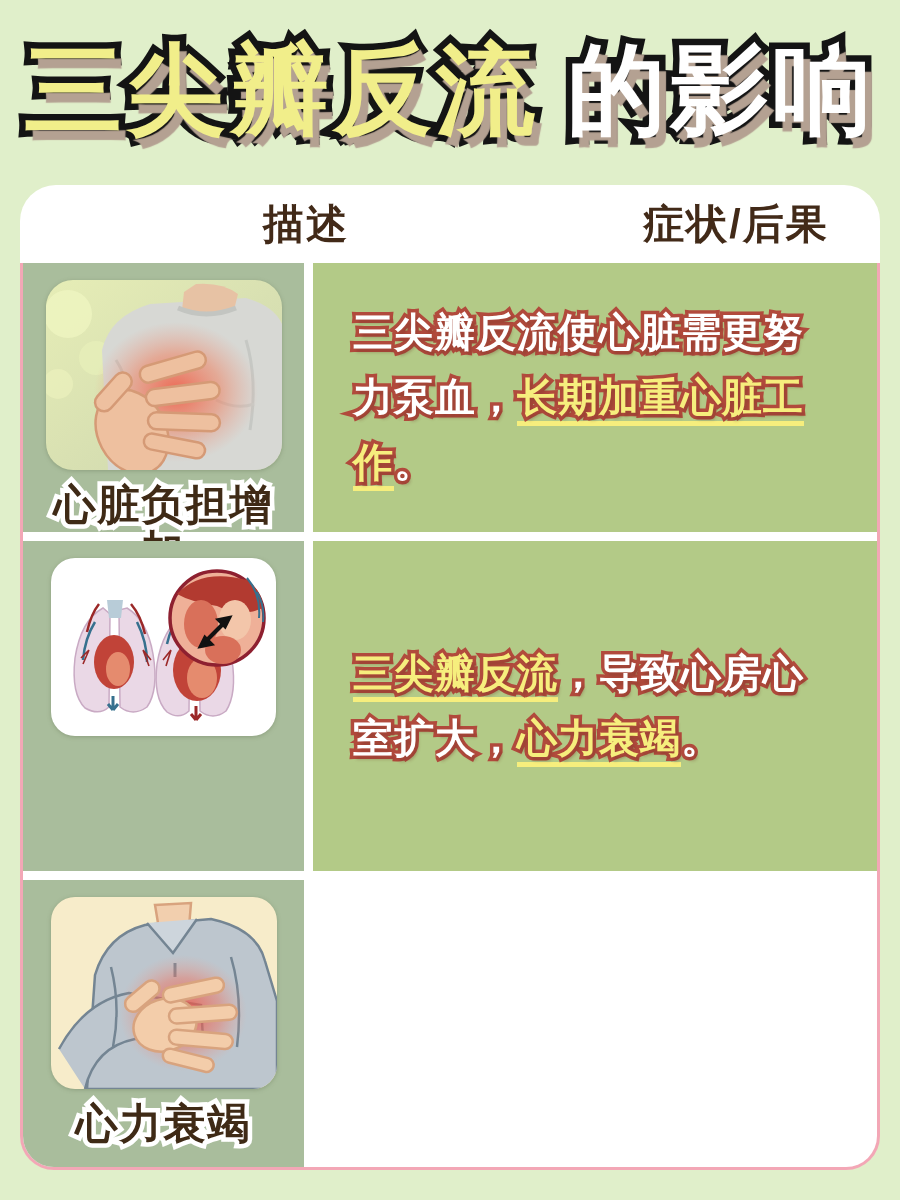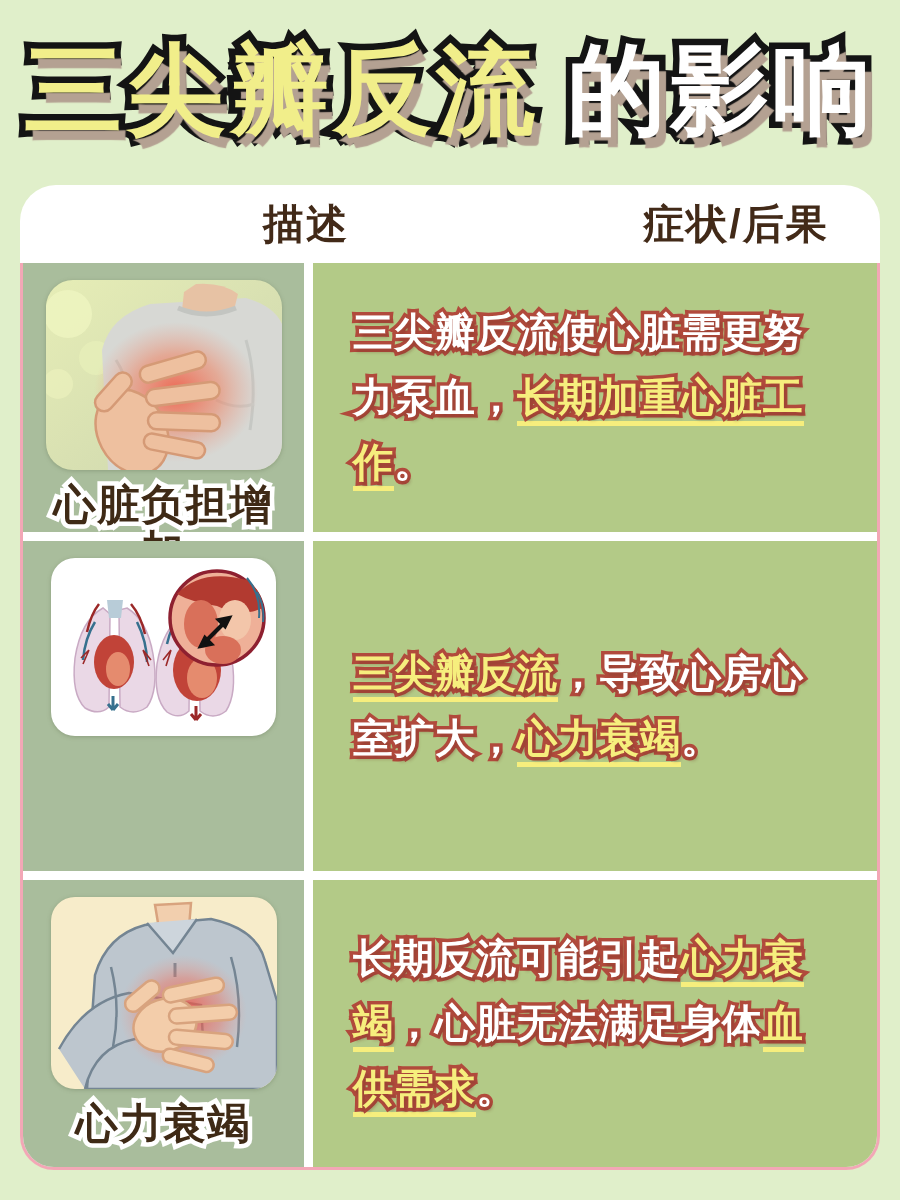--- a/index.html
+++ b/index.html
@@ -218,18 +218,15 @@
               <rect x="118" y="132" width="64" height="15" rx="7.5" transform="rotate(5 118 139)"></rect>
               <rect x="112" y="150" width="52" height="14" rx="7" transform="rotate(14 112 157)"></rect>
               <rect x="76" y="104" width="40" height="16" rx="8" transform="rotate(-40 76 112)"></rect>
             </g>
           </g>
         </svg>
       </div>
       <div class="caption">心力衰竭</div>
     </div>
 
-    <div class="cell-right">
-      <p class="desc"><span class="plain">长期反流可能引起</span><span class="hl">心力衰竭</span><span class="plain">，心脏无法满足身体</span><span class="hl">血供需求</span><span class="plain">。</span></p>
-    </div>
 
   </div>
 </div>
 
 </body></html>

